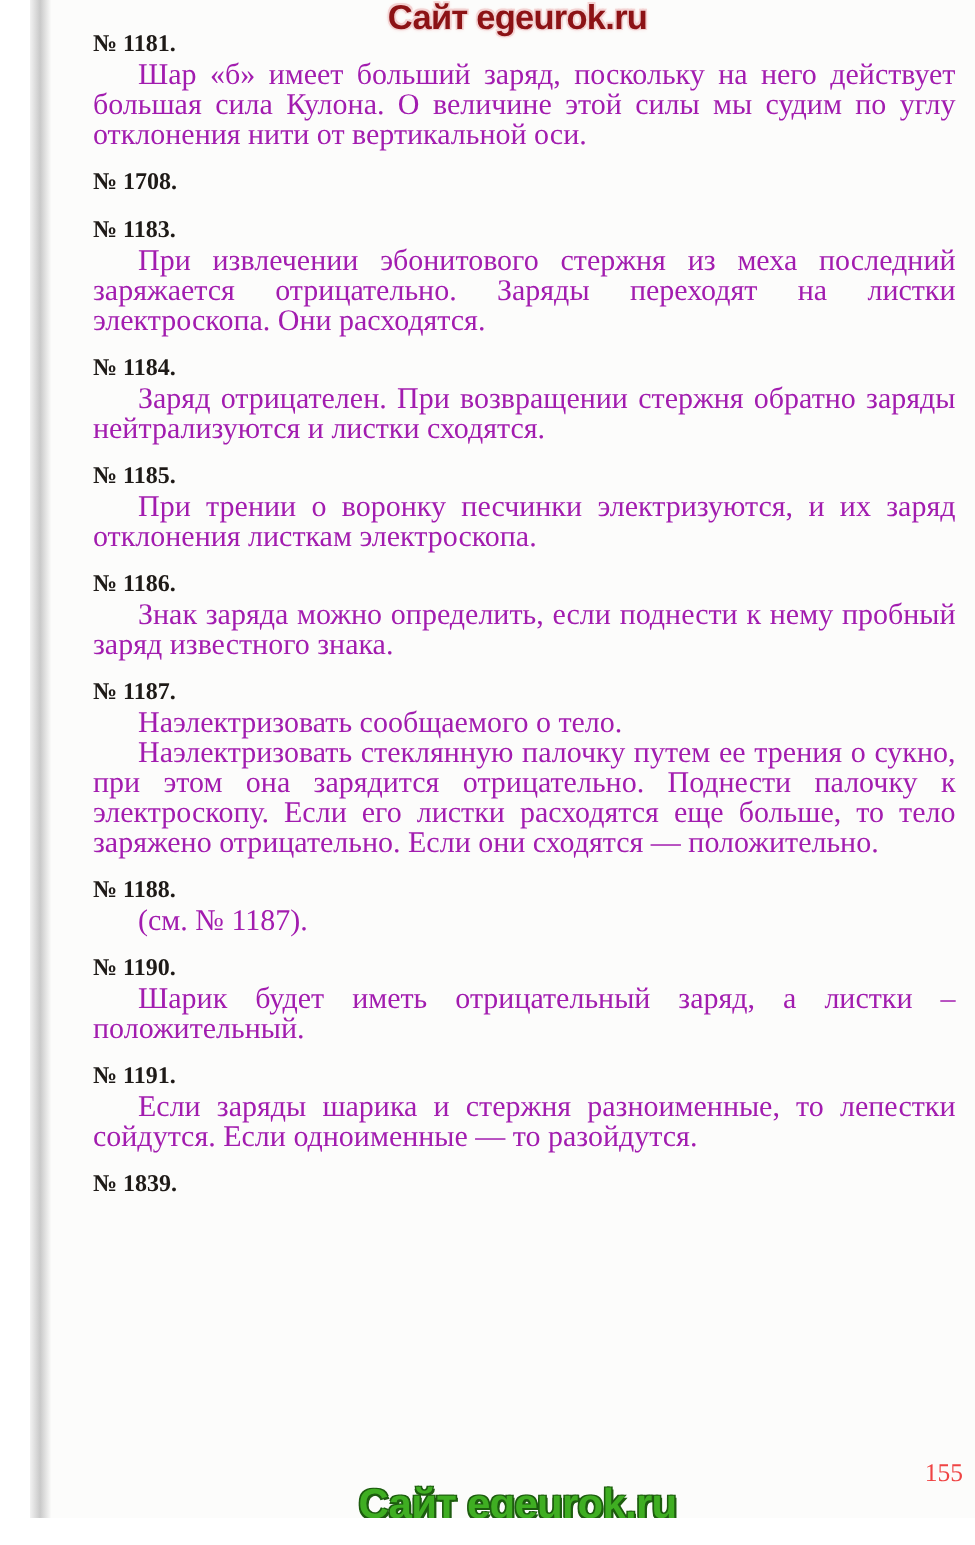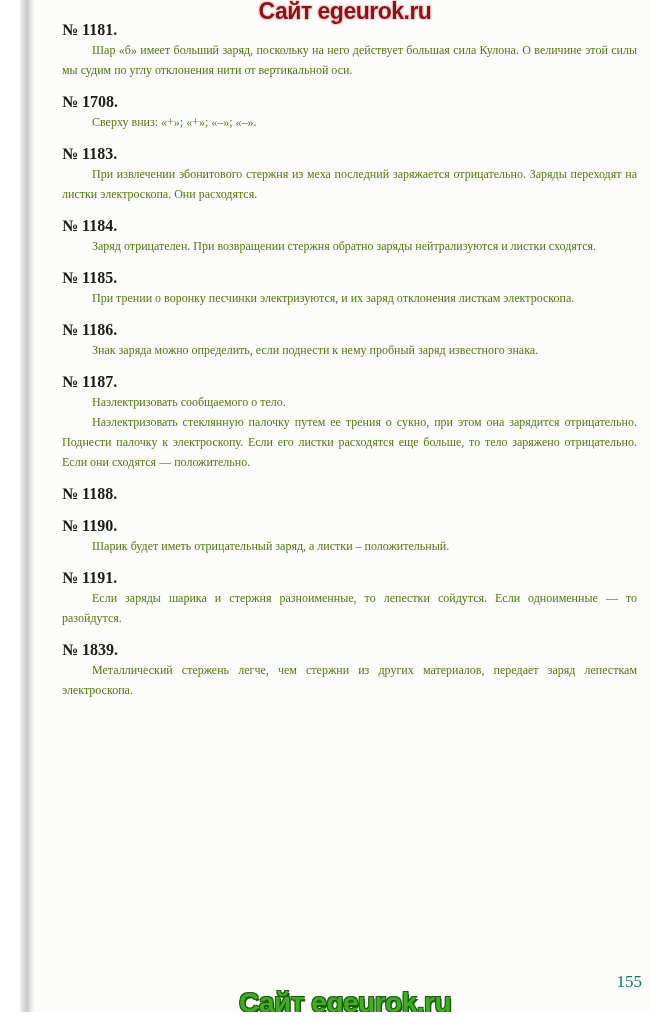--- a/index.html
+++ b/index.html
@@ -42,32 +42,32 @@
   section:first-child { margin-top: 0; }
   h2 {
     margin: 0;
     font-size: 16px;
     line-height: 20px;
     font-weight: bold;
     color: #1e1a17;
   }
   p {
     margin: 0;
-    font-size: 12px;
+    font-size: 20px;
     line-height: 20px;
     text-indent: 30px;
     text-align: justify;
-    color: #4d7c0f;
+    color: #a21caf;
   }
   .page-number {
     position: absolute;
     top: 972px;
     right: 28px;
     font-size: 17px;
-    color: #0f766e;
+    color: #ef4444;
   }
   .wm-footer {
     position: absolute;
     top: 987px; left: 0; right: 0;
     text-align: center;
     font-family: "Liberation Sans", sans-serif;
     font-weight: bold;
     font-size: 28px;
     letter-spacing: -0.5px;
     color: #3fae22;
@@ -84,21 +84,20 @@
 
   <div class="wm-header">Сайт egeurok.ru</div>
 
   <div class="content">
     <section>
       <h2>№ 1181.</h2>
       <p>Шар «б» имеет больший заряд, поскольку на него действует большая сила Кулона. О величине этой силы мы судим по углу отклонения нити от вертикальной оси.</p>
     </section>
     <section>
       <h2>№ 1708.</h2>
-      <p>Сверху вниз: «+»; «+»; «–»; «–».</p>
     </section>
     <section>
       <h2>№ 1183.</h2>
       <p>При извлечении эбонитового стержня из меха последний заряжается отрицательно. Заряды переходят на листки электроскопа. Они расходятся.</p>
     </section>
     <section>
       <h2>№ 1184.</h2>
       <p>Заряд отрицателен. При возвращении стержня обратно заряды нейтрализуются и листки сходятся.</p>
     </section>
     <section>
@@ -109,30 +108,30 @@
       <h2>№ 1186.</h2>
       <p>Знак заряда можно определить, если поднести к нему пробный заряд известного знака.</p>
     </section>
     <section>
       <h2>№ 1187.</h2>
       <p>Наэлектризовать сообщаемого о тело.</p>
       <p>Наэлектризовать стеклянную палочку путем ее трения о сукно, при этом она зарядится отрицательно. Поднести палочку к электроскопу. Если его листки расходятся еще больше, то тело заряжено отрицательно. Если они сходятся — положительно.</p>
     </section>
     <section>
       <h2>№ 1188.</h2>
+      <p>(см. № 1187).</p>
     </section>
     <section>
       <h2>№ 1190.</h2>
       <p>Шарик будет иметь отрицательный заряд, а листки – положительный.</p>
     </section>
     <section>
       <h2>№ 1191.</h2>
       <p>Если заряды шарика и стержня разноименные, то лепестки сойдутся. Если одноименные — то разойдутся.</p>
     </section>
     <section>
       <h2>№ 1839.</h2>
-      <p>Металлический стержень легче, чем стержни из других материалов, передает заряд лепесткам электроскопа.</p>
     </section>
   </div>
 
   <div class="page-number">155</div>
   <div class="wm-footer">Сайт egeurok.ru</div>
 </div>
 
 </body></html>

